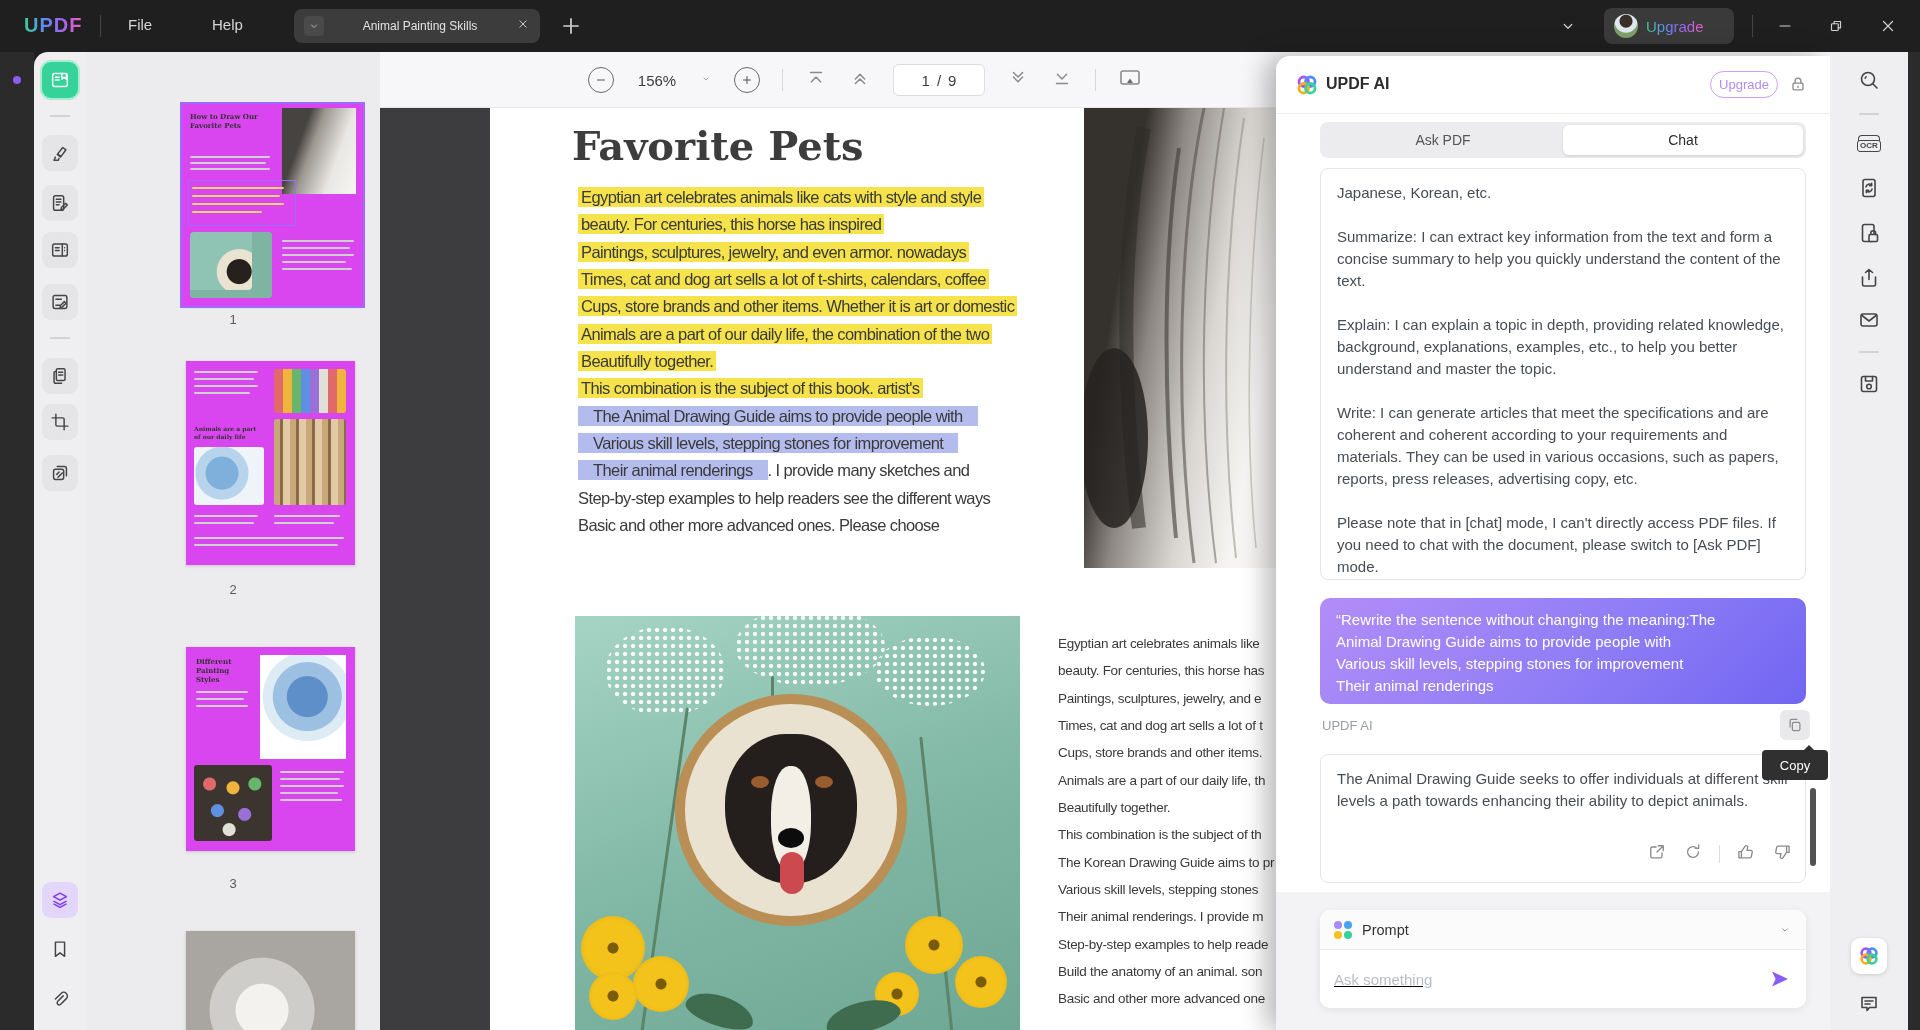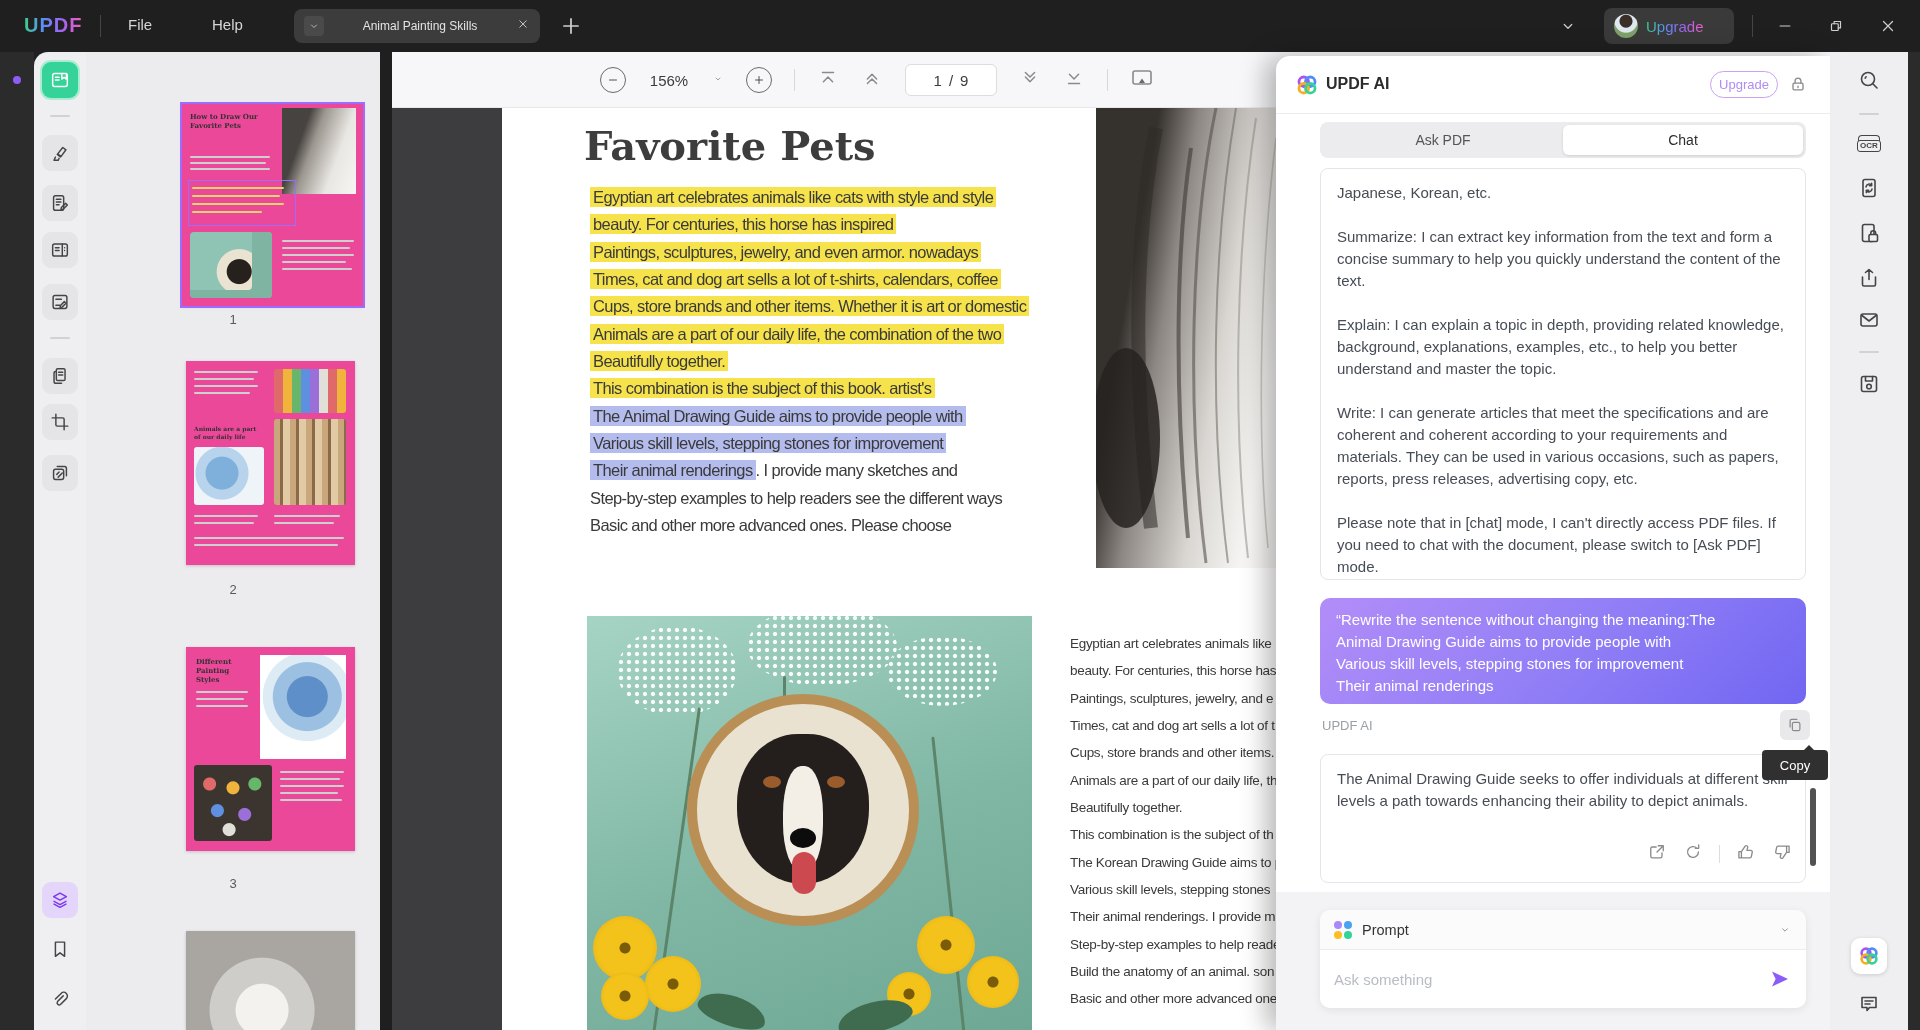--- a/index.html
+++ b/index.html
@@ -37,46 +37,46 @@
                border-radius:14px 0 0 0; }
   .rail-item { position:absolute; left:8px; width:36px; height:36px; border-radius:9px; background:#e5e4e7;
                display:flex; align-items:center; justify-content:center; }
   .rail-item.plain { background:transparent; }
   .rail-item.active-green { background:#35d399; box-shadow:0 0 0 2px #a9ecd2; }
   .rail-item.active-purple { background:#e4d6fb; }
   .rail-div { position:absolute; left:16px; width:20px; height:2px; background:#d2d1d4; border-radius:1px; }
 
   
   .thumbs { position:absolute; left:86px; top:52px; width:294px; height:978px; background:#ecebee; }
-  .thumb { position:absolute; background:#ec4899; box-shadow:0 1px 3px rgba(0,0,0,.18); overflow:hidden;text-decoration:underline; }
+  .thumb { position:absolute; background:#d946ef; box-shadow:0 1px 3px rgba(0,0,0,.18); overflow:hidden;text-decoration:underline; }
   .thumb.selected { outline:2px solid #9b6cff; }
   .thumb-num { position:absolute; width:100%; text-align:center; font-size:13px; color:#5a5a5a; }
   .mini-title { position:absolute; font-weight:bold; color:#333; font-family:"DejaVu Serif", serif; }
   .bar { position:absolute; background:#cfcfcf; height:2px; border-radius:1px; }
   .bar.y { background:#e8d66a; }
 
   
-  .viewport { position:absolute; left:380px; top:52px; width:1450px; height:978px; background:#3d3d3f; overflow:hidden;margin-left:12px; }
+  .viewport { position:absolute; left:380px; top:52px; width:1450px; height:978px; background:#3d3d3f; overflow:hidden; }
   .pdf-toolbar { position:absolute; left:0; top:0; width:100%; height:56px; background:#f7f6f8;
                  border-bottom:1px solid #e7e6e8; display:flex; align-items:center; }
   .tool-row { position:absolute; left:208px; top:0; height:56px; display:flex; align-items:center; gap:22px; }
   .circle-btn { width:26px; height:26px; border:1.5px solid #6a6a6a; border-radius:50%; display:flex;
                 align-items:center; justify-content:center; color:#555; font-size:17px; line-height:1; }
   .zoom-level { font-size:15px; color:#3c3c3c; min-width:42px; text-align:center; }
   .tool-div { width:1px; height:22px; background:#d8d7da; }
   .page-box { width:92px; height:32px; background:#fff; border:1px solid #ddd; border-radius:6px;
               display:flex; align-items:center; justify-content:center; gap:7px; font-size:15px; color:#3c3c3c; }
   .page { position:absolute; left:110px; top:56px; width:802px; height:922px; background:#fff; overflow:hidden; }
   .pdf-title { position:absolute; left:82px; top:14px; font-family:"DejaVu Serif", serif; font-weight:bold;
                font-size:40px; color:#3d3d3d; letter-spacing:0; }
   .pdf-lines { position:absolute; left:88px; top:76px; width:500px; }
   .pdf-line { height:27.35px; line-height:27.35px; white-space:nowrap; font-size:16.5px;
               letter-spacing:-0.6px; color:#3a3a3a; }
   .hl-y { background:#f6e34b; padding:1px 3px; }
-  .hl-b { background:#b4bcee; padding:1px 3px; }
+  .hl-b { background:#b4bcee; padding:1px 15px; }
   .side-lines { position:absolute; left:568px; top:522px; width:218px; overflow:hidden; }
   .side-line { height:27.35px; line-height:27.35px; white-space:nowrap; font-size:13.5px;
                letter-spacing:-0.3px; color:#3a3a3a; }
   .sketch { position:absolute; left:594px; top:0; width:208px; height:460px;
             background:linear-gradient(100deg,#35312d 0%,#35312d 22%,#8c8782 36%,#d9d6d2 58%,#f6f5f3 78%); }
   .photo { position:absolute; left:85px; top:508px; width:445px; height:414px;
            background:linear-gradient(160deg,#a6d4c4,#7fb6a4 55%,#6fa795); overflow:hidden; }
   .lace { position:absolute; border-radius:50%;
           background:radial-gradient(rgba(255,255,255,.92) 1.6px, transparent 2.6px); background-size:8px 8px; }
   .stem { position:absolute; width:3px; background:#5b8468; border-radius:2px; }
@@ -129,21 +129,21 @@
                   border-radius:3px; }
   .ai-footer { position:absolute; left:0; top:836px; width:100%; height:138px; background:#f3f3f5; }
   .prompt-card { position:absolute; left:44px; top:854px; width:486px; border-radius:10px;
                  box-shadow:0 2px 8px rgba(0,0,0,.08); }
   .prompt-row { height:40px; background:#fbfbfc; border-radius:10px 10px 0 0; border-bottom:1px solid #ececf0;
                 display:flex; align-items:center; padding:0 14px; gap:10px; }
   .prompt-label { font-size:14.5px; color:#333; flex:1; }
   .dots { width:18px; height:18px; display:grid; grid-template-columns:8px 8px; grid-template-rows:8px 8px; gap:2px; }
   .dots i { border-radius:50%; display:block; }
   .input-row { height:58px; background:#fff; border-radius:0 0 10px 10px; display:flex; align-items:center;
-               padding:0 14px; }
+               padding:0 14px;text-decoration:underline; }
   .ask-input { flex:1; border:none; outline:none; font-size:15px; color:#444;
                font-family:"Liberation Sans", sans-serif; }
   .ask-input::placeholder { color:#b9bcc4; }
 
   
   .rail-right { position:absolute; left:1830px; top:52px; width:78px; height:978px; background:#efeef0; }
   .dark-strip-right { position:absolute; left:1908px; top:52px; width:12px; height:978px; background:#2b2b2b; }
   .rr-item { position:absolute; left:21px; width:36px; height:36px; display:flex; align-items:center;
              justify-content:center; border-radius:9px; }
   .rr-item.tile { background:#fff; box-shadow:0 1px 4px rgba(0,0,0,.15); }

